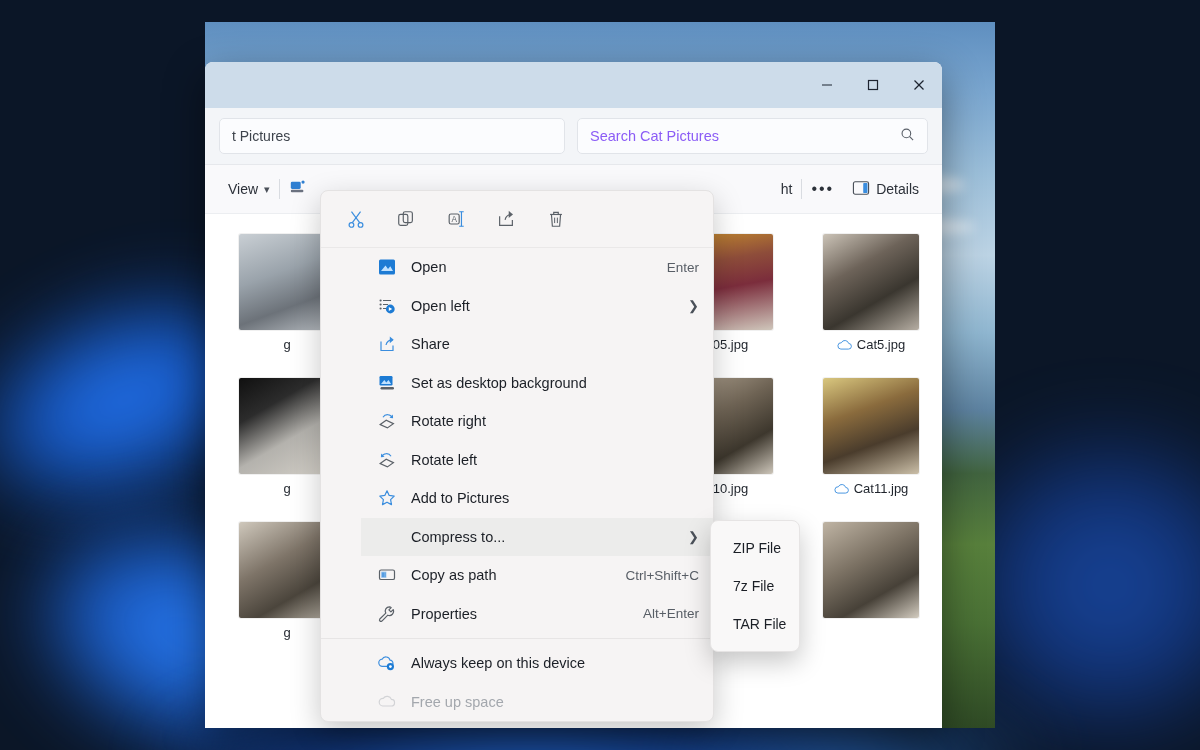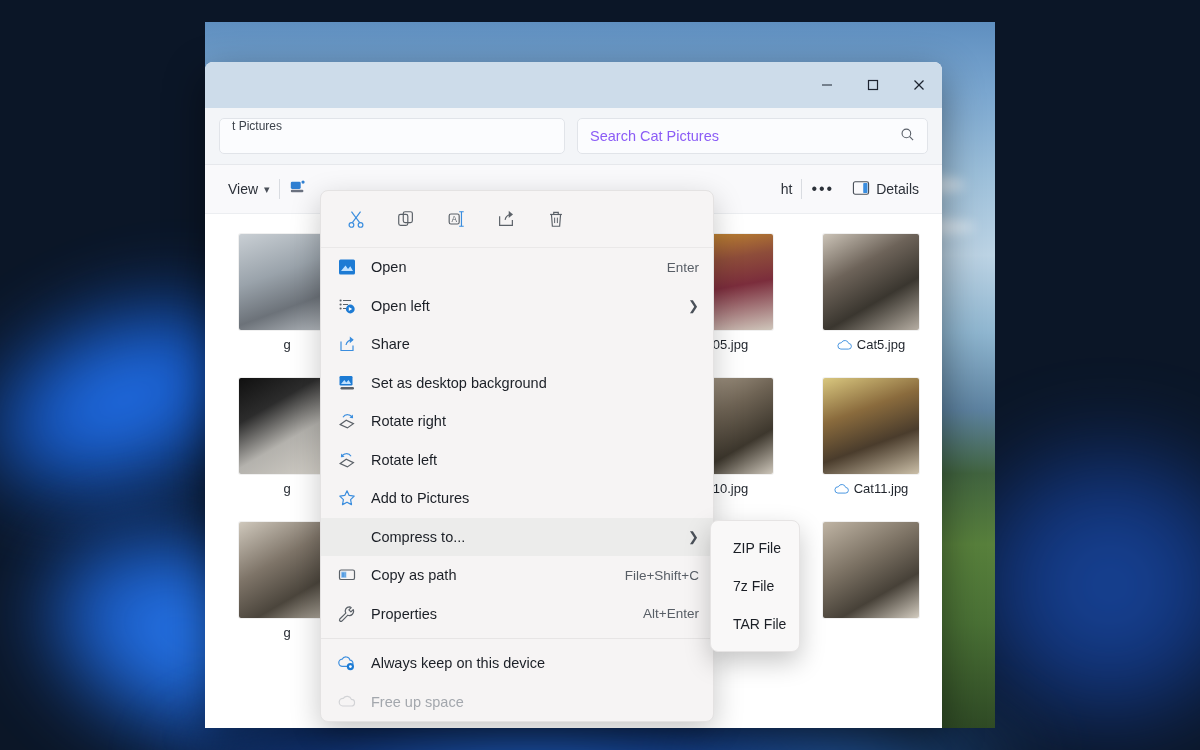--- a/index.html
+++ b/index.html
@@ -53,21 +53,21 @@
   .wbtn{width:46px;height:46px;display:flex;align-items:center;justify-content:center;
     color:#1d2430;font-size:15px;}
   .wbtn svg{display:block;}
 
   #addressrow{
     height:56px;background:#f3f5f8;display:flex;align-items:center;
     padding:0 14px;gap:12px;border-bottom:1px solid #e6e8ec;
   }
   #addressbar{
     flex:1;height:34px;background:#fbfcfe;border:1px solid #e1e4e9;border-radius:5px;
-    display:flex;align-items:flex-start;padding:0 12px;color:#3d434c;font-size:12px;
+    display:flex;align-items:center;padding:0 12px;color:#3d434c;font-size:14px;
     min-width:0;
   }
   #searchbox{
     width:325px;height:34px;background:#fbfcfe;border:1px solid #e1e4e9;border-radius:5px;
     display:flex;align-items:center;padding:0 12px;color:#8b5cf6;font-size:14.5px;
     justify-content:space-between;
   }
   #toolbar{
     height:48px;background:#f9f9fb;display:flex;align-items:center;
     padding:0 14px;border-bottom:1px solid #eceef1;font-size:14px;color:#2c3139;
@@ -91,21 +91,21 @@
   
   #ctxmenu{
     position:absolute;left:320px;top:190px;width:392px;
     background:#f6f4f4;border:1px solid #e4e2e2;border-radius:8px;
     box-shadow:0 10px 30px rgba(0,0,0,.22);overflow:visible;
     font-size:14.5px;color:#1b1f26;
   }
   #ctxtoolbar{height:56px;display:flex;align-items:center;gap:24px;padding:0 22px;
     border-bottom:1px solid #eae8e8;}
   .ctxicon{width:26px;height:26px;display:flex;align-items:center;justify-content:center;border-radius:4px;}
-  .mi{height:38.5px;display:flex;align-items:center;padding:0 14px 0 16px;gap:14px;position:relative;}
+  .mi{height:38.5px;display:flex;align-items:center;padding:0 14px 0 16px;gap:14px;position:relative;margin-left:40px;}
   .mi.highlight{background:#ececeb;}
   .mi .mi-icon{width:20px;height:20px;flex:0 0 20px;display:flex;align-items:center;justify-content:center;}
   .mi .mi-label{flex:1;white-space:nowrap;}
   .mi .mi-accel{color:#585e66;font-size:13.5px;}
   .mi .mi-chevron{color:#4a5059;font-size:13px;margin-left:8px;}
   .mi.disabled .mi-label{color:#a3a7ad;}
   .mi.disabled .mi-icon{opacity:.45;}
   .mdiv{height:1px;background:#e7e5e5;margin:5px 0;}
 
   #submenu{
@@ -451,21 +451,21 @@
       </div>
       <div class="mi">
         <span class="mi-icon">
           <svg width="18" height="18" viewBox="0 0 18 18">
             <rect x="1.5" y="4" width="15" height="9.5" rx="1.6" fill="none" stroke="#5b6168" stroke-width="1.2"></rect>
             <rect x="3.2" y="5.6" width="5.2" height="6.3" fill="#9fc7ee"></rect>
             <path d="M4.3 6.4v4.7M5.7 6.4v4.7M7.1 6.4v4.7" stroke="#3a8dde" stroke-width=".9"></path>
           </svg>
         </span>
         <span class="mi-label">Copy as path</span>
-        <span class="mi-accel">File+Shift+C</span>
+        <span class="mi-accel">Ctrl+Shift+C</span>
       </div>
       <div class="mi">
         <span class="mi-icon">
           <svg width="18" height="18" viewBox="0 0 18 18">
             <path d="M11.5 1.8a4.2 4.2 0 0 0-3.7 6.3L1.8 14a1.5 1.5 0 0 0 2.1 2.1l5.9-5.9a4.2 4.2 0 0 0 5.4-5.6l-2.3 2.3-2-2 2.3-2.3a4.3 4.3 0 0 0-1.7-.8z" fill="none" stroke="#5b6168" stroke-width="1.2" stroke-linejoin="round"></path>
           </svg>
         </span>
         <span class="mi-label">Properties</span>
         <span class="mi-accel">Alt+Enter</span>
       </div>

